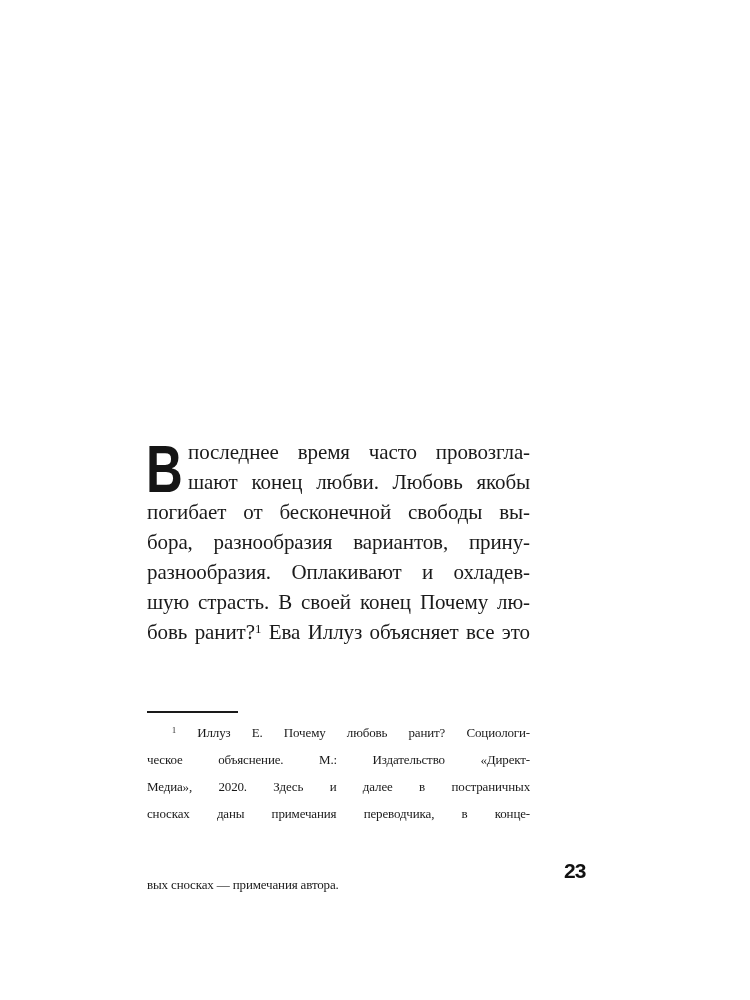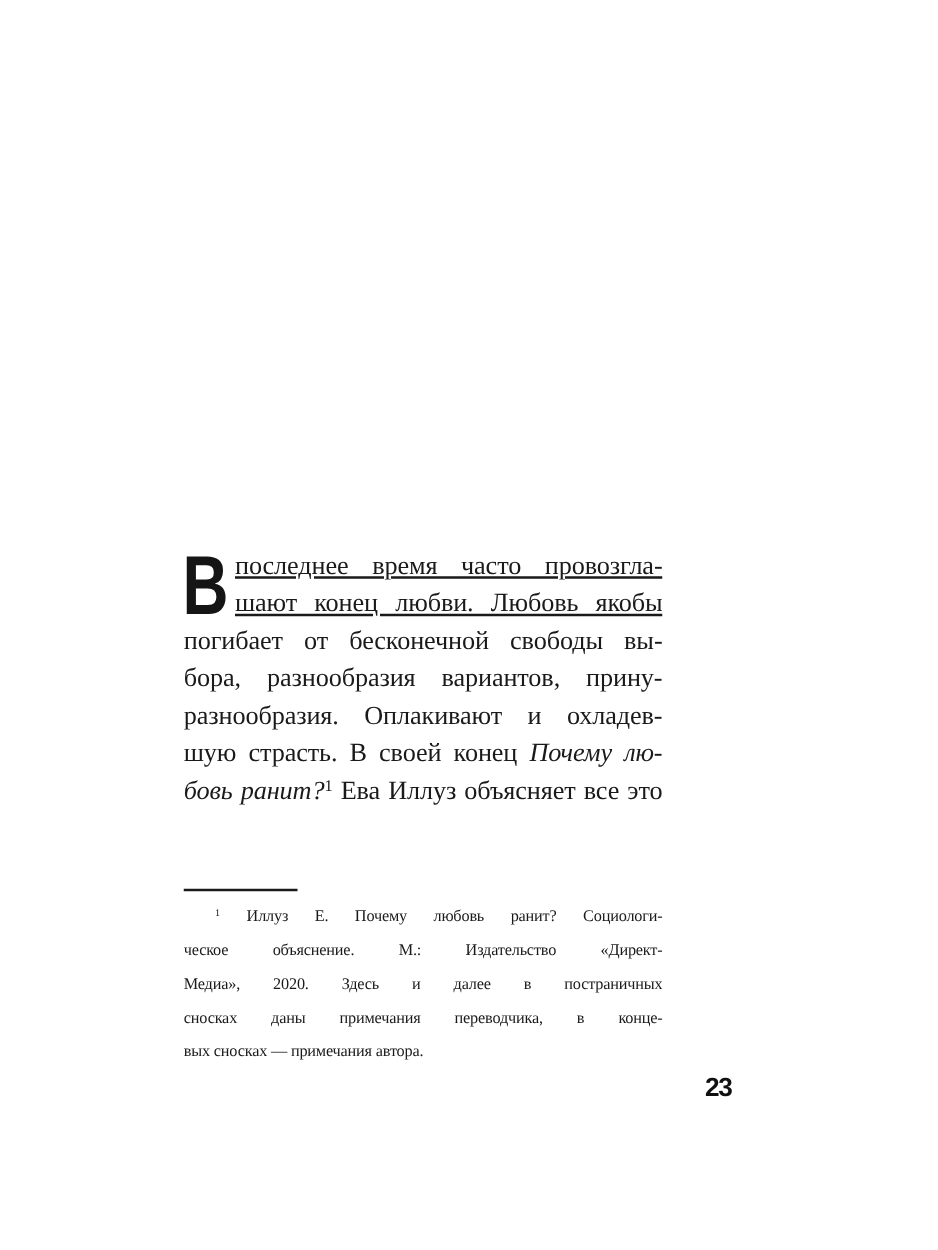--- a/index.html
+++ b/index.html
@@ -42,21 +42,20 @@
     line-height: 30px;
     font-size: 21px;
     letter-spacing: -0.1px;
     text-align: justify;
     text-align-last: justify;
     overflow: hidden;
     white-space: normal;
   }
   .textblock .line.indent {
     padding-left: 41px;
-    text-decoration: underline;
   }
   .fn-rule {
     position: absolute;
     left: 147px;
     top: 711px;
     width: 91px;
     height: 2px;
     background: #1a1a1a;
   }
   .footnote {
@@ -72,23 +71,23 @@
     letter-spacing: -0.15px;
     text-align: justify;
     text-align-last: justify;
     overflow: hidden;
   }
   .footnote .line.first {
     text-indent: 25px;
   }
   .footnote .line.last {
     text-align-last: left;
+    margin-top: 44px;
   }
   .line .i {
-    font-style: italic;
   }
   .line .sup {
     font-size: 0.62em;
     position: relative;
     top: -0.45em;
     letter-spacing: 0;
   }
   .pagenum {
     position: absolute;
     left: 564px;

